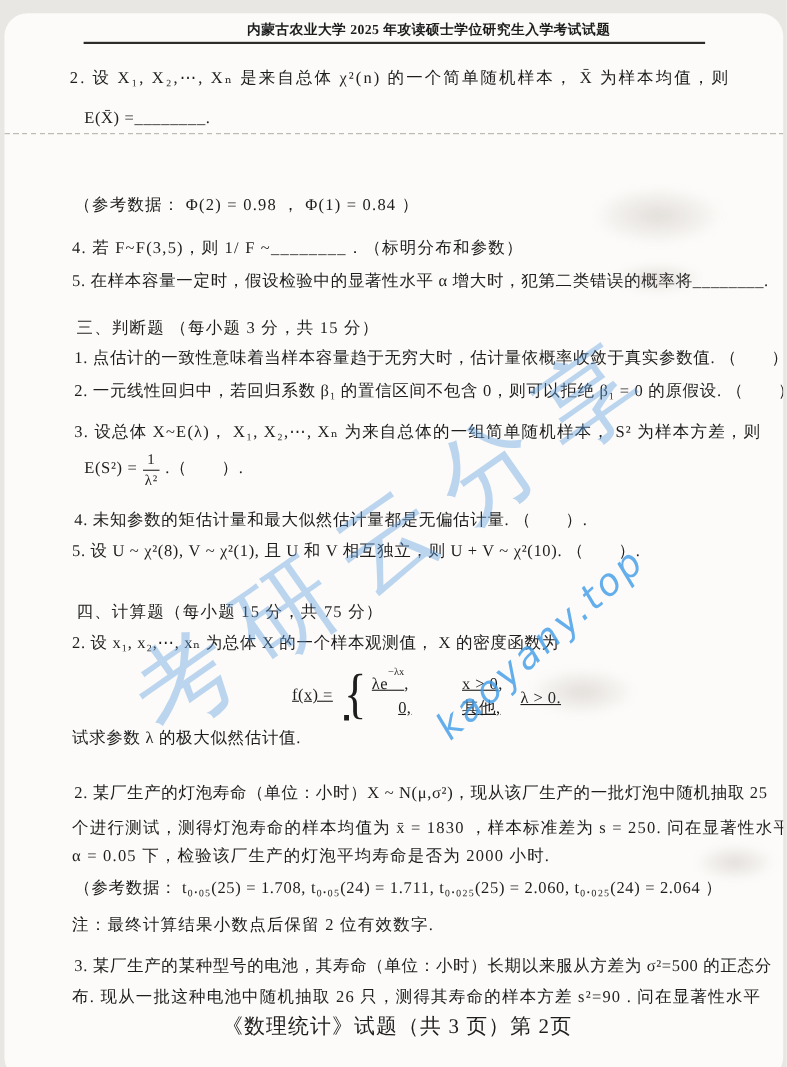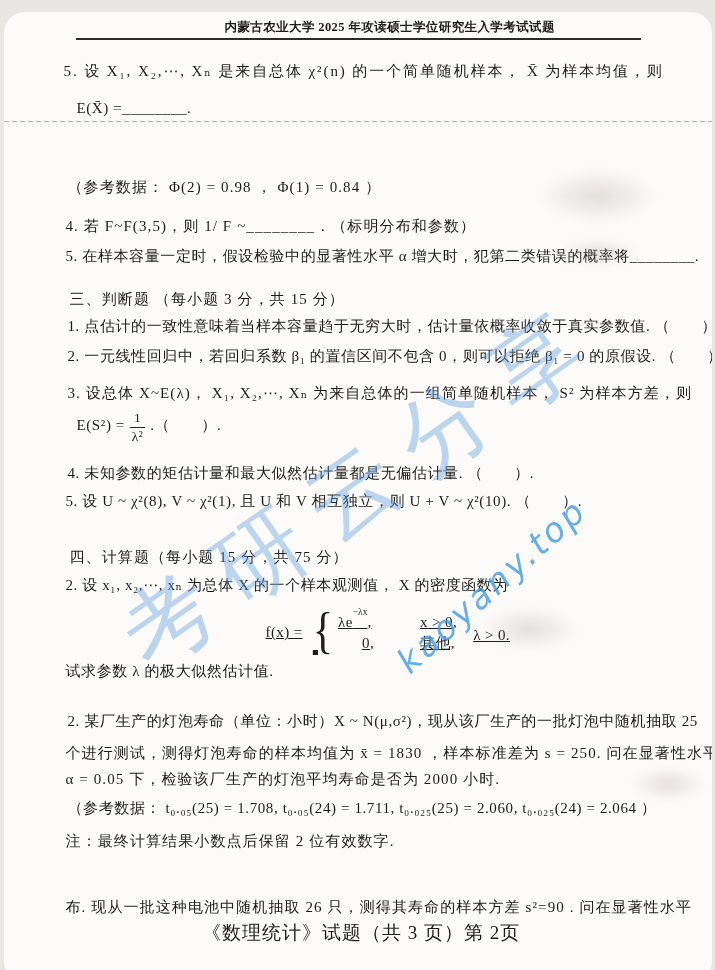--- a/index.html
+++ b/index.html
@@ -51,21 +51,21 @@
   .footer{position:absolute;top:908px;left:0;width:715px;text-align:center;font-size:19px;letter-spacing:1px;}
 </style>
 </head>
 <body>
 
 <div class="page">
 
   <div class="header-title">内蒙古农业大学 2025 年攻读硕士学位研究生入学考试试题</div>
   <div class="header-rule"></div>
 
-  <div class="line spread" style="top:50px;left:60px;">5.  设 X₁, X₂,⋯, Xₙ 是来自总体 χ²(n) 的一个简单随机样本， X̄ 为样本均值，则</div>
+  <div class="line spread" style="top:50px;left:60px;">2.  设 X₁, X₂,⋯, Xₙ 是来自总体 χ²(n) 的一个简单随机样本， X̄ 为样本均值，则</div>
   <div class="line" style="top:87px;left:73px;">E(X̄) =________.</div>
 
   <div class="dashed-rule"></div>
 
   <div class="line spread-sm" style="top:166px;left:64px;">（参考数据：  Φ(2) = 0.98 ，  Φ(1) = 0.84 ）</div>
   <div class="line spread-sm" style="top:205px;left:62px;">4.  若 F~F(3,5)，则 1/ F ~________．（标明分布和参数）</div>
   <div class="line" style="top:235px;left:62px;">5.  在样本容量一定时，假设检验中的显著性水平 α 增大时，犯第二类错误的概率将________.</div>
 
   <div class="line bold spread-sm" style="top:278px;left:66px;">三、判断题 （每小题 3 分，共 15 分）</div>
   <div class="line" style="top:305px;left:64px;">1.  点估计的一致性意味着当样本容量趋于无穷大时，估计量依概率收敛于真实参数值. （　　）.</div>
@@ -99,20 +99,21 @@
   </div>
 
   <div class="line" style="top:650px;left:62px;">试求参数 λ 的极大似然估计值.</div>
 
   <div class="line" style="top:700px;left:64px;">2. 某厂生产的灯泡寿命（单位：小时）X ~ N(μ,σ²)，现从该厂生产的一批灯泡中随机抽取 25</div>
   <div class="line spread-sm" style="top:732px;left:62px;">个进行测试，测得灯泡寿命的样本均值为 x̄ = 1830 ，样本标准差为 s = 250. 问在显著性水平</div>
   <div class="line spread-sm" style="top:758px;left:62px;">α = 0.05 下，检验该厂生产的灯泡平均寿命是否为 2000 小时.</div>
   <div class="line" style="top:787px;left:64px;">（参考数据： t₀.₀₅(25) = 1.708, t₀.₀₅(24) = 1.711, t₀.₀₂₅(25) = 2.060, t₀.₀₂₅(24) = 2.064 ）</div>
   <div class="line spread-sm" style="top:820px;left:62px;">注：最终计算结果小数点后保留 2 位有效数字.</div>
 
+  <div class="line" style="top:858px;left:64px;">3.  某厂生产的某种型号的电池，其寿命（单位：小时）长期以来服从方差为 σ²=500 的正态分</div>
   <div class="line spread-sm" style="top:886px;left:62px;">布. 现从一批这种电池中随机抽取 26 只，测得其寿命的样本方差 s²=90 . 问在显著性水平</div>
 
   <div class="footer">《数理统计》试题（共 3 页）第 2页</div>
 
   <div class="ghost" style="left:535px;top:158px;width:118px;height:52px;"></div>
   <div class="ghost" style="left:553px;top:228px;width:82px;height:26px;"></div>
   <div class="ghost" style="left:478px;top:596px;width:95px;height:42px;"></div>
   <div class="ghost" style="left:628px;top:756px;width:72px;height:32px;"></div>
 
   <div class="watermark-layer">

